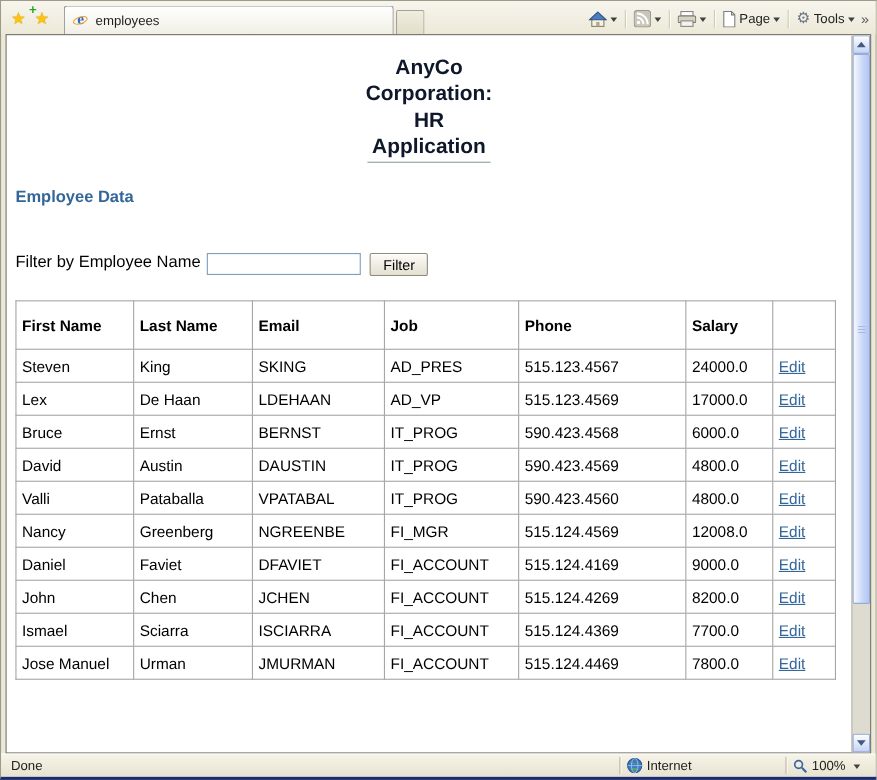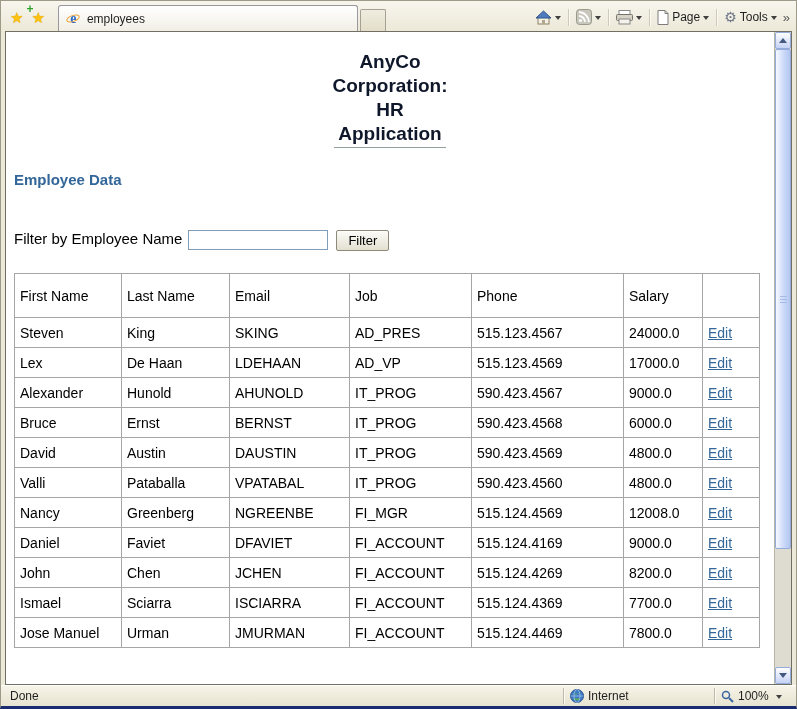--- a/index.html
+++ b/index.html
@@ -43,21 +43,21 @@
 
   
   .page-title{margin-top:2px;text-align:center;color:#0f172a;font-size:19px;font-weight:bold;line-height:24px;}
   .page-title .underlined{display:inline-block;border-bottom:1px solid #90A29A;padding:0 4px 1px;}
   .section-title{margin-top:23px;color:#336699;font-size:15px;font-weight:bold;}
   .filter-row{margin-top:42px;display:flex;align-items:flex-start;font-size:15px;color:#000;}
   .filter-input{width:140px;height:20px;margin-left:6px;border:1px solid #7F9DB9;font-size:13px;padding:1px 3px;font-family:"Liberation Sans",sans-serif;}
   .filter-button{margin-left:8px;font-size:13px;font-family:"Liberation Sans",sans-serif;color:#000;padding:2px 11px;border:1px solid #8D8A79;border-radius:2px;background:linear-gradient(#FCFBF7,#E3E0D1);box-shadow:inset 0 1px 0 #fff;}
   .emp-table{margin-top:22px;border-collapse:collapse;table-layout:fixed;width:745px;font-size:14px;color:#000;}
   .emp-table th,.emp-table td{border:1px solid #A6A6A6;padding:2px 5px;text-align:left;vertical-align:middle;overflow:hidden;white-space:nowrap;font-weight:normal;}
-  .emp-table th{height:44px;font-weight:normal;}
+  .emp-table th{height:44px;font-weight:bold;}
   .emp-table td{height:30px;}
   .emp-table a{color:#336699;text-decoration:underline;cursor:pointer;}
 </style>
 </head>
 <body>
 
 <div class="window">
 
   <div class="chrome">
     <div class="chrome-btn">
@@ -173,29 +173,20 @@
             <tr>
               <td>Lex</td>
               <td>De Haan</td>
               <td>LDEHAAN</td>
               <td>AD_VP</td>
               <td>515.123.4569</td>
               <td>17000.0</td>
               <td><a href="#">Edit</a></td>
             </tr>
             <tr>
-              <td>Alexander</td>
-              <td>Hunold</td>
-              <td>AHUNOLD</td>
-              <td>IT_PROG</td>
-              <td>590.423.4567</td>
-              <td>9000.0</td>
-              <td><a href="#">Edit</a></td>
-            </tr>
-            <tr>
               <td>Bruce</td>
               <td>Ernst</td>
               <td>BERNST</td>
               <td>IT_PROG</td>
               <td>590.423.4568</td>
               <td>6000.0</td>
               <td><a href="#">Edit</a></td>
             </tr>
             <tr>
               <td>David</td>

